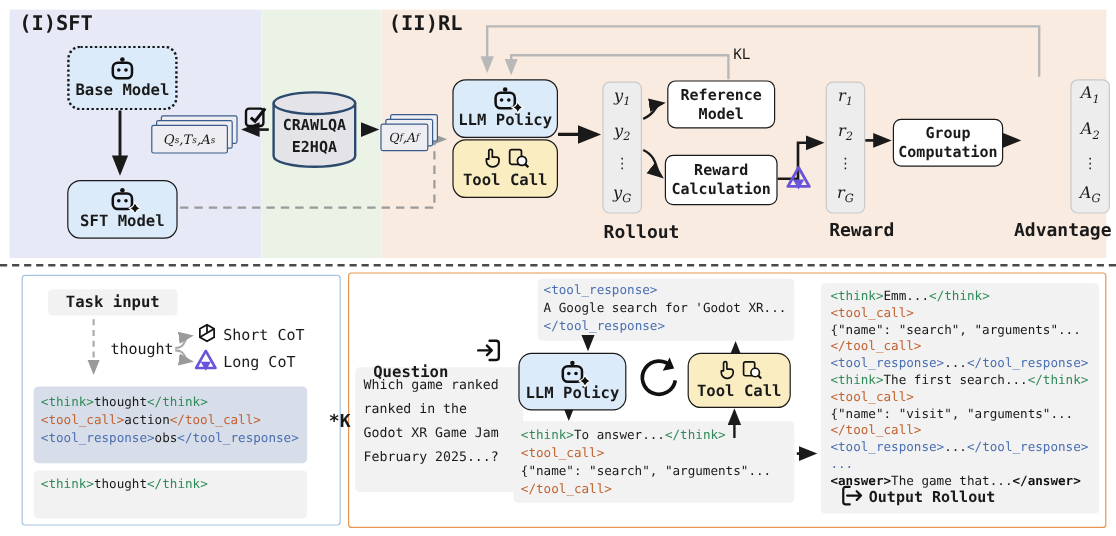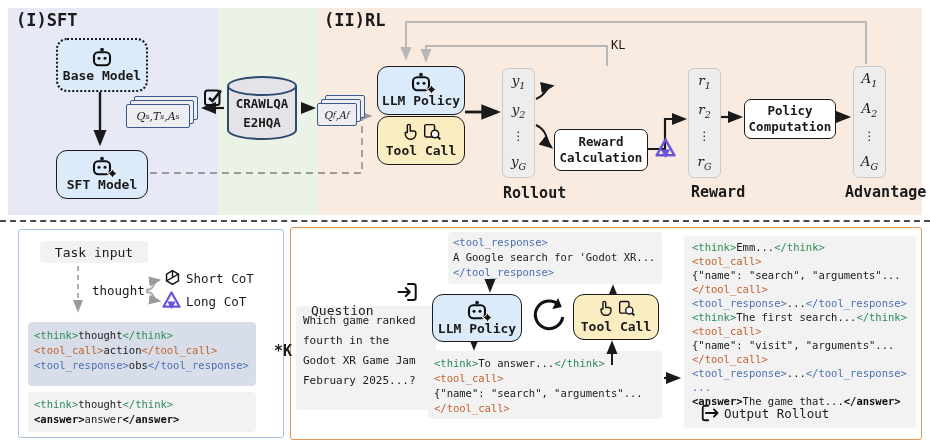--- a/index.html
+++ b/index.html
@@ -47,21 +47,21 @@
   .panel{position:absolute;background:#fff;border-radius:3px;z-index:1;}
   .panel-blue{left:18px;top:229px;width:264px;height:207px;border:1.5px solid #A9C3E4;}
   .panel-orange{left:290px;top:227px;width:630px;height:211px;border:1.5px solid #E8964F;}
   .gray-block{position:absolute;background:#F2F2F2;border-radius:4px;z-index:2;}
   .hl-block{background:#D8DEE9;}
   .block-text{position:absolute;z-index:6;font-size:10.5px;line-height:15px;white-space:pre;}
   .cl{white-space:pre;}
   .seg-g{color:#2E8B57;text-align:right;} .seg-o{color:#C2612F;} .seg-b{color:#4A6FB1;}
   .seg-k{color:#1a1a1a;} .seg-kb{color:#111;font-weight:bold;}
   .small-label{position:absolute;z-index:9;font-size:12.5px;white-space:nowrap;}
-  .blabel{font-weight:normal;font-size:13px;}
+  .blabel{font-weight:bold;font-size:13px;}
   .qbox-line{line-height:20px;font-size:11px;white-space:nowrap;}
   .icon{display:inline-block;vertical-align:middle;z-index:9;}
   .z9{z-index:9;}
 </style>
 </head>
 <body>
 
 <svg width="0" height="0" style="position:absolute">
   <defs>
     <g id="robot-head">
@@ -236,44 +236,48 @@
     <span class="box-label">Tool Call</span>
   </div>
 
   <div class="col-box" style="left:502px;top:68px;width:31px;height:97px;">
       <div class="cell"><span>y</span><sub>1</sub></div>
       <div class="cell"><span>y</span><sub>2</sub></div>
       <div class="cell dots"><span>⋮</span></div>
       <div class="cell"><span>y</span><sub>G</sub></div>
     </div>
 
+  <div class="box white-box" style="left:556px;top:67px;width:88px;height:38px;">
+    <span>Reference</span>
+    <span>Model</span>
+  </div>
 
   <div class="box white-box" style="left:554px;top:129px;width:92px;height:40px;">
     <span>Reward</span>
     <span>Calculation</span>
   </div>
   <div class="kl" style="left:611px;top:38px;">KL</div>
 
   <span class="abs icon z9" style="left:655px;top:138px;">
     <svg width="21" height="21" viewBox="0 0 20 20">
         <use href="#qwen"></use>
       </svg>
   </span>
 
   <div class="col-box" style="left:688px;top:68px;width:31px;height:97px;">
       <div class="cell"><span>r</span><sub>1</sub></div>
       <div class="cell"><span>r</span><sub>2</sub></div>
       <div class="cell dots"><span>⋮</span></div>
       <div class="cell"><span>r</span><sub>G</sub></div>
     </div>
   <div class="box white-box" style="left:744px;top:99px;width:90px;height:38px;">
-    <span>Policy</span>
+    <span>Group</span>
     <span>Computation</span>
   </div>
-  <div class="col-box" style="left:853px;top:66px;width:31px;height:99px;">
+  <div class="col-box" style="left:892px;top:66px;width:31px;height:99px;">
       <div class="cell"><span>A</span><sub>1</sub></div>
       <div class="cell"><span>A</span><sub>2</sub></div>
       <div class="cell dots"><span>⋮</span></div>
       <div class="cell"><span>A</span><sub>G</sub></div>
     </div>
 
   <div class="cap" style="left:489px;top:184px;">Rollout</div>
   <div class="cap" style="left:677px;top:183px;">Reward</div>
   <div class="cap" style="left:831px;top:183px;">Advantage</div>
 
@@ -295,33 +299,33 @@
         <use href="#qwen"></use>
       </svg>
   </span>
   <div class="small-label" style="left:186px;top:294px;">Long CoT</div>
 
   <div class="gray-block hl-block" style="left:28px;top:322px;width:228px;height:64px;"></div>
   <div class="block-text" style="left:34px;top:328px;"><div class="cl"><span class="seg-g">&lt;think&gt;</span><span class="seg-k">thought</span><span class="seg-g">&lt;/think&gt;</span></div><div class="cl"><span class="seg-o">&lt;tool_call&gt;</span><span class="seg-k">action</span><span class="seg-o">&lt;/tool_call&gt;</span></div><div class="cl"><span class="seg-b">&lt;tool_response&gt;</span><span class="seg-k">obs</span><span class="seg-b">&lt;/tool_response&gt;</span></div></div>
   <div class="cap" style="left:260px;top:342px;">*K</div>
 
   <div class="gray-block" style="left:28px;top:392px;width:228px;height:40px;"></div>
-  <div class="block-text" style="left:34px;top:397px;"><div class="cl"><span class="seg-g">&lt;think&gt;</span><span class="seg-k">thought</span><span class="seg-g">&lt;/think&gt;</span></div><div class="cl"><span class="seg-kb">&lt;answer&gt;</span><span class="seg-k">answer</span><span class="seg-kb">&lt;/answer&gt;</span></div></div>
+  <div class="block-text" style="left:34px;top:397px;"><div class="cl"><span class="seg-g">&lt;think&gt;</span><span class="seg-k">thought</span><span class="seg-g">&lt;/think&gt;</span></div></div>
 
   <div class="panel panel-orange"></div>
 
   <div class="small-label blabel" style="left:311px;top:285px;margin-top:18px;">Question</div>
   <span class="abs icon z9" style="left:396px;top:281px;">
     <svg width="22" height="22" viewBox="0 0 22 22">
         <use href="#import"></use>
       </svg>
   </span>
   <div class="gray-block" style="left:296px;top:306px;width:126px;height:94px;padding:5px 7px;z-index:6;">
     <div class="qbox-line">Which game ranked</div>
-    <div class="qbox-line">fourth in the</div>
+    <div class="qbox-line">ranked in the</div>
     <div class="qbox-line">Godot XR Game Jam</div>
     <div class="qbox-line">February 2025...?</div>
   </div>
 
   <div class="gray-block" style="left:448px;top:232px;width:214px;height:52px;"></div>
   <div class="block-text" style="left:453px;top:235px;"><div class="cl"><span class="seg-b">&lt;tool_response&gt;</span></div><div class="cl"><span class="seg-k">A Google search for 'Godot XR...</span></div><div class="cl"><span class="seg-b">&lt;/tool_response&gt;</span></div></div>
 
   <div class="box model-box" style="left:432px;top:294px;width:88px;height:46px;">
     <span class="bot">
       <svg width="24" height="20" viewBox="0 0 24 20">

